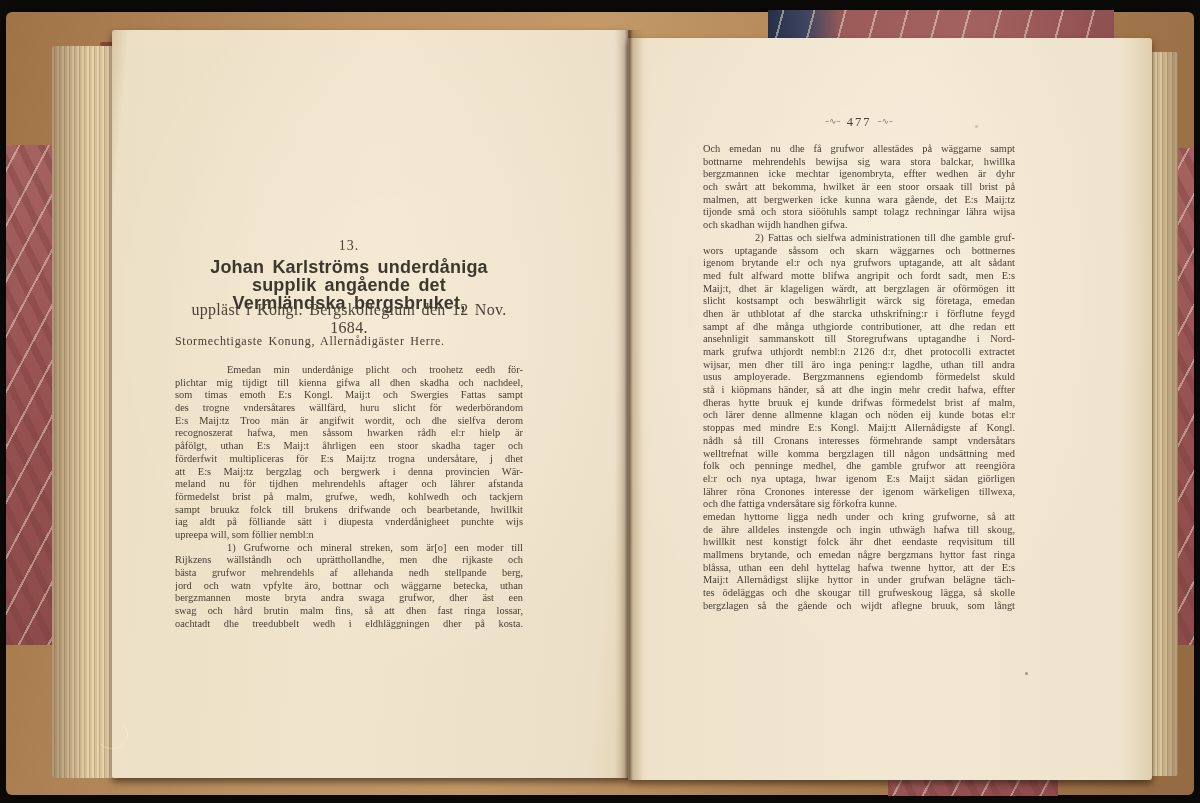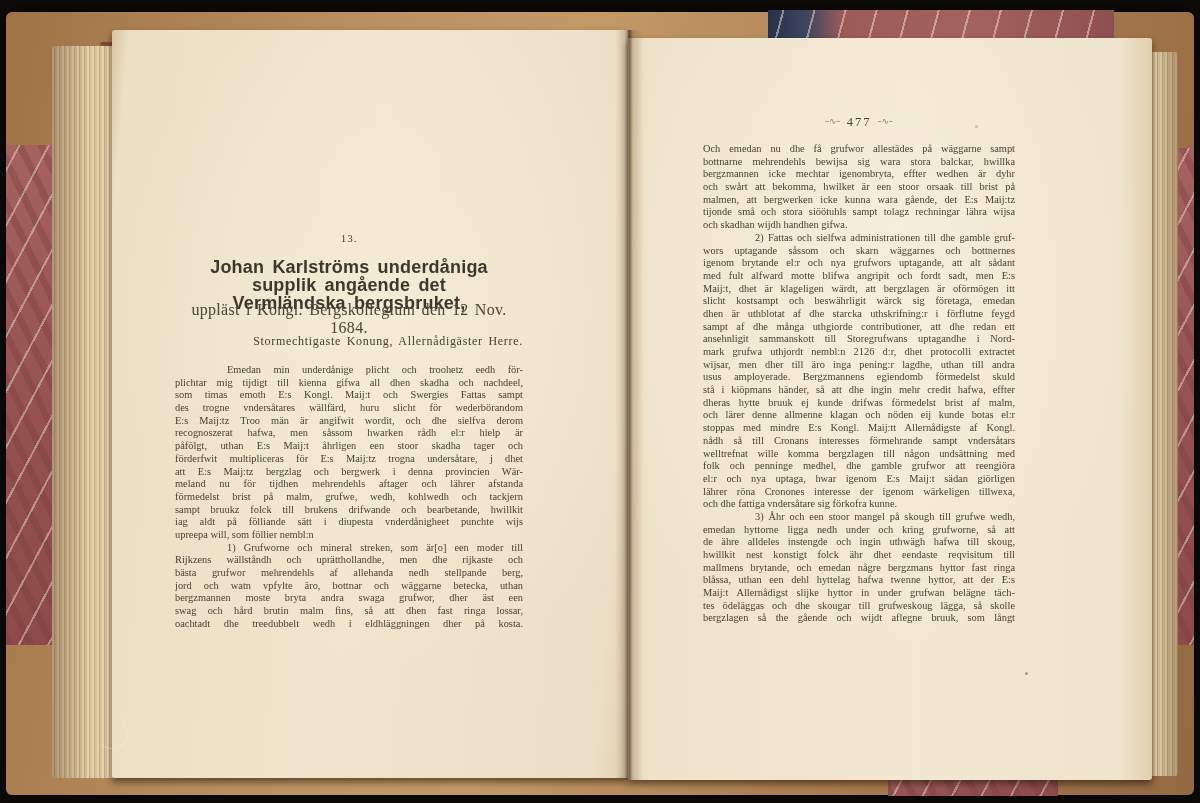--- a/index.html
+++ b/index.html
@@ -52,28 +52,28 @@
 
   .blemish{position:absolute;left:96px;top:720px;width:30px;height:27px;border-radius:50%;
          border:1px solid rgba(255,250,238,.30);border-left-color:transparent;border-top-color:transparent;}
   .speck{position:absolute;width:3px;height:3px;border-radius:50%;background:rgba(70,50,30,.45);}
 
   
   .content{position:absolute;top:0;height:100%;color:#463f34;}
   .lp-content{left:63px;width:348px;}
   .rp-content{left:75px;width:312px;}
 
-  .section-num{position:absolute;top:202px;width:100%;text-align:center;
-         font-size:11px;letter-spacing:1px;color:#4a4338;}
+  .section-num{position:absolute;top:208px;width:100%;text-align:center;
+         font-size:14px;letter-spacing:1px;color:#4a4338;}
   .doc-title{position:absolute;top:228px;width:100%;text-align:center;
          font-family:"Liberation Sans", sans-serif;font-weight:bold;
          font-size:18px;line-height:18px;color:#3d382e;word-spacing:3px;letter-spacing:.2px;}
   .doc-subtitle{position:absolute;top:271px;width:100%;text-align:center;
          font-size:16px;letter-spacing:.3px;word-spacing:2px;color:#4a4338;}
-  .salutation{position:absolute;top:304px;width:100%;text-align:right;
+  .salutation{position:absolute;top:304px;width:100%;text-align:left;
          font-size:12px;letter-spacing:.7px;word-spacing:2px;color:#45;color:#453e33;}
 
   .pagenum-row{position:absolute;top:77px;width:100%;text-align:center;color:#4a4338;
          font-size:12.5px;letter-spacing:2px;}
   .pagenum-row .orn{font-family:"DejaVu Sans", sans-serif;font-size:8.5px;letter-spacing:0;
          opacity:.7;position:relative;top:-2px;padding:0 6px;}
 
   .bodytext{position:absolute;width:100%;font-size:10.4px;color:#463f34;}
   .lp-content .bodytext{top:334px;}
   .rp-content .bodytext{top:105px;}
@@ -159,21 +159,20 @@
           <div class="line">stå i kiöpmans händer, så att dhe ingin mehr credit hafwa, effter</div>
           <div class="line">dheras hytte bruuk ej kunde drifwas förmedelst brist af malm,</div>
           <div class="line">och lärer denne allmenne klagan och nöden eij kunde botas el:r</div>
           <div class="line">stoppas med mindre E:s Kongl. Maij:tt Allernådigste af Kongl.</div>
           <div class="line">nådh så till Cronans interesses förmehrande sampt vndersåtars</div>
           <div class="line">welltrefnat wille komma bergzlagen till någon undsättning med</div>
           <div class="line">folk och penninge medhel, dhe gamble grufwor att reengiöra</div>
           <div class="line">el:r och nya uptaga, hwar igenom E:s Maij:t sädan giörligen</div>
           <div class="line">lährer röna Cronones interesse der igenom wärkeligen tillwexa,</div>
           <div class="line endline">och dhe fattiga vndersåtare sig förkofra kunne.</div>
-          <div class="line indent">3) Åhr och een stoor mangel på skough till grufwe wedh,</div>
           <div class="line">emedan hyttorne ligga nedh under och kring grufworne, så att</div>
           <div class="line">de ähre alldeles instengde och ingin uthwägh hafwa till skoug,</div>
           <div class="line">hwillkit nest konstigt folck ähr dhet eendaste reqvisitum till</div>
           <div class="line">mallmens brytande, och emedan någre bergzmans hyttor fast ringa</div>
           <div class="line">blåssa, uthan een dehl hyttelag hafwa twenne hyttor, att der E:s</div>
           <div class="line">Maij:t Allernådigst slijke hyttor in under grufwan belägne täch-</div>
           <div class="line">tes ödeläggas och dhe skougar till grufweskoug lägga, så skolle</div>
           <div class="line">bergzlagen så the gående och wijdt aflegne bruuk, som långt</div>
         </div>
     </div>

